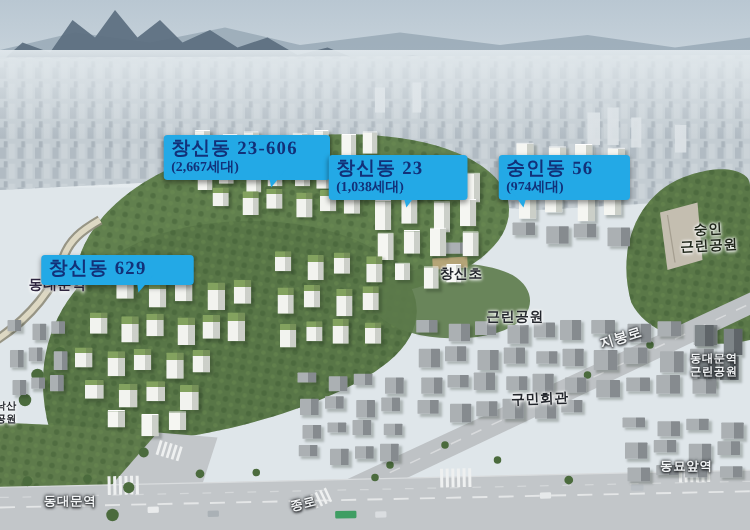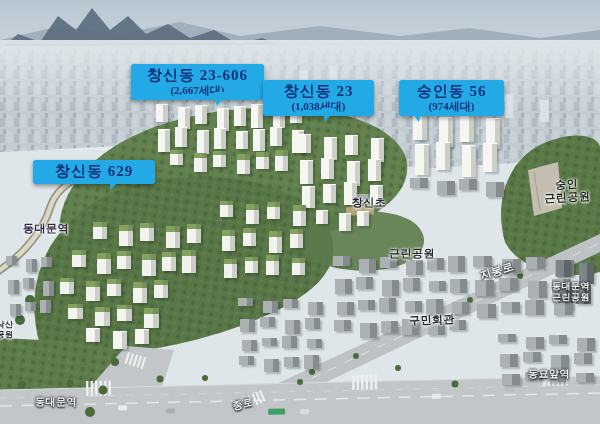--- a/index.html
+++ b/index.html
@@ -15,23 +15,23 @@
   .bw{background:linear-gradient(90deg,#f5f6f2 62%,#cbcfc8 62%);border-top:1px solid #fff;}
   .bt{background:
       linear-gradient(90deg,rgba(0,0,0,0) 62%,rgba(70,80,66,.22) 62%),
       linear-gradient(180deg,#83a25f 28%,#f2f3ef 28%);}
   .bg{background:linear-gradient(90deg,#abb0b3 58%,#868b8f 58%);}
   .bd{background:linear-gradient(90deg,#7e8588 55%,#5f6569 55%);}
 
   
   .callout{
     position:absolute;z-index:1000;background:var(--cb);color:var(--ct);
-    text-align:center;border-radius:3px;padding:3px 6px 4px;
+    text-align:left;border-radius:3px;padding:3px 6px 4px;
     box-shadow:0 2px 4px rgba(0,0,0,.4);
-    font-family:"Liberation Serif","DejaVu Serif",serif;font-weight:700;
+    font-family:"Liberation Serif","DejaVu Serif",serif;font-weight:700;margin-top:44px;
   }
   .callout .t{font-size:15px;line-height:1.15;letter-spacing:1px;white-space:nowrap;}
   .callout .s{font-size:11px;line-height:1.1;white-space:nowrap;}
   .callout .tail{
     position:absolute;width:0;height:0;bottom:-13px;left:var(--tl,50%);
     border:7px solid transparent;border-top:14px solid var(--cb);
     transform:skewX(var(--sk,-15deg));
   }
 
   
@@ -203,21 +203,21 @@
   <div class="callout" style="left:33px;top:160px;width:110px;--tl:72px;--sk:-20deg">
     <div class="t">창신동 629</div>
     <div class="tail"></div>
   </div>
 
   <div class="lbl" style="left:46px;top:229px;color:#2f2640">동대문역</div>
   <div class="lbl" style="left:5px;top:330px;font-size:8px">
     <span class="l2">낙산</span>
     <span class="l2">공원</span>
   </div>
-  <div class="lbl" style="left:369px;top:203px">창신초</div>
+  <div class="lbl" style="left:369px;top:220px">창신초</div>
   <div class="lbl" style="left:412px;top:254px">근린공원</div>
   <div class="lbl" style="left:432px;top:320px;--rot:-2deg">구민회관</div>
   <div class="lbl light" style="left:497px;top:271px;--rot:-17deg">지봉로</div>
   <div class="lbl" style="left:567px;top:191px;--rot:-3deg;color:#1d2418">
     <span class="l2">숭인</span>
     <span class="l2">근린공원</span>
   </div>
   <div class="lbl light" style="left:571px;top:292px;font-size:9px">
     <span class="l2">동대문역</span>
     <span class="l2">근린공원</span>

